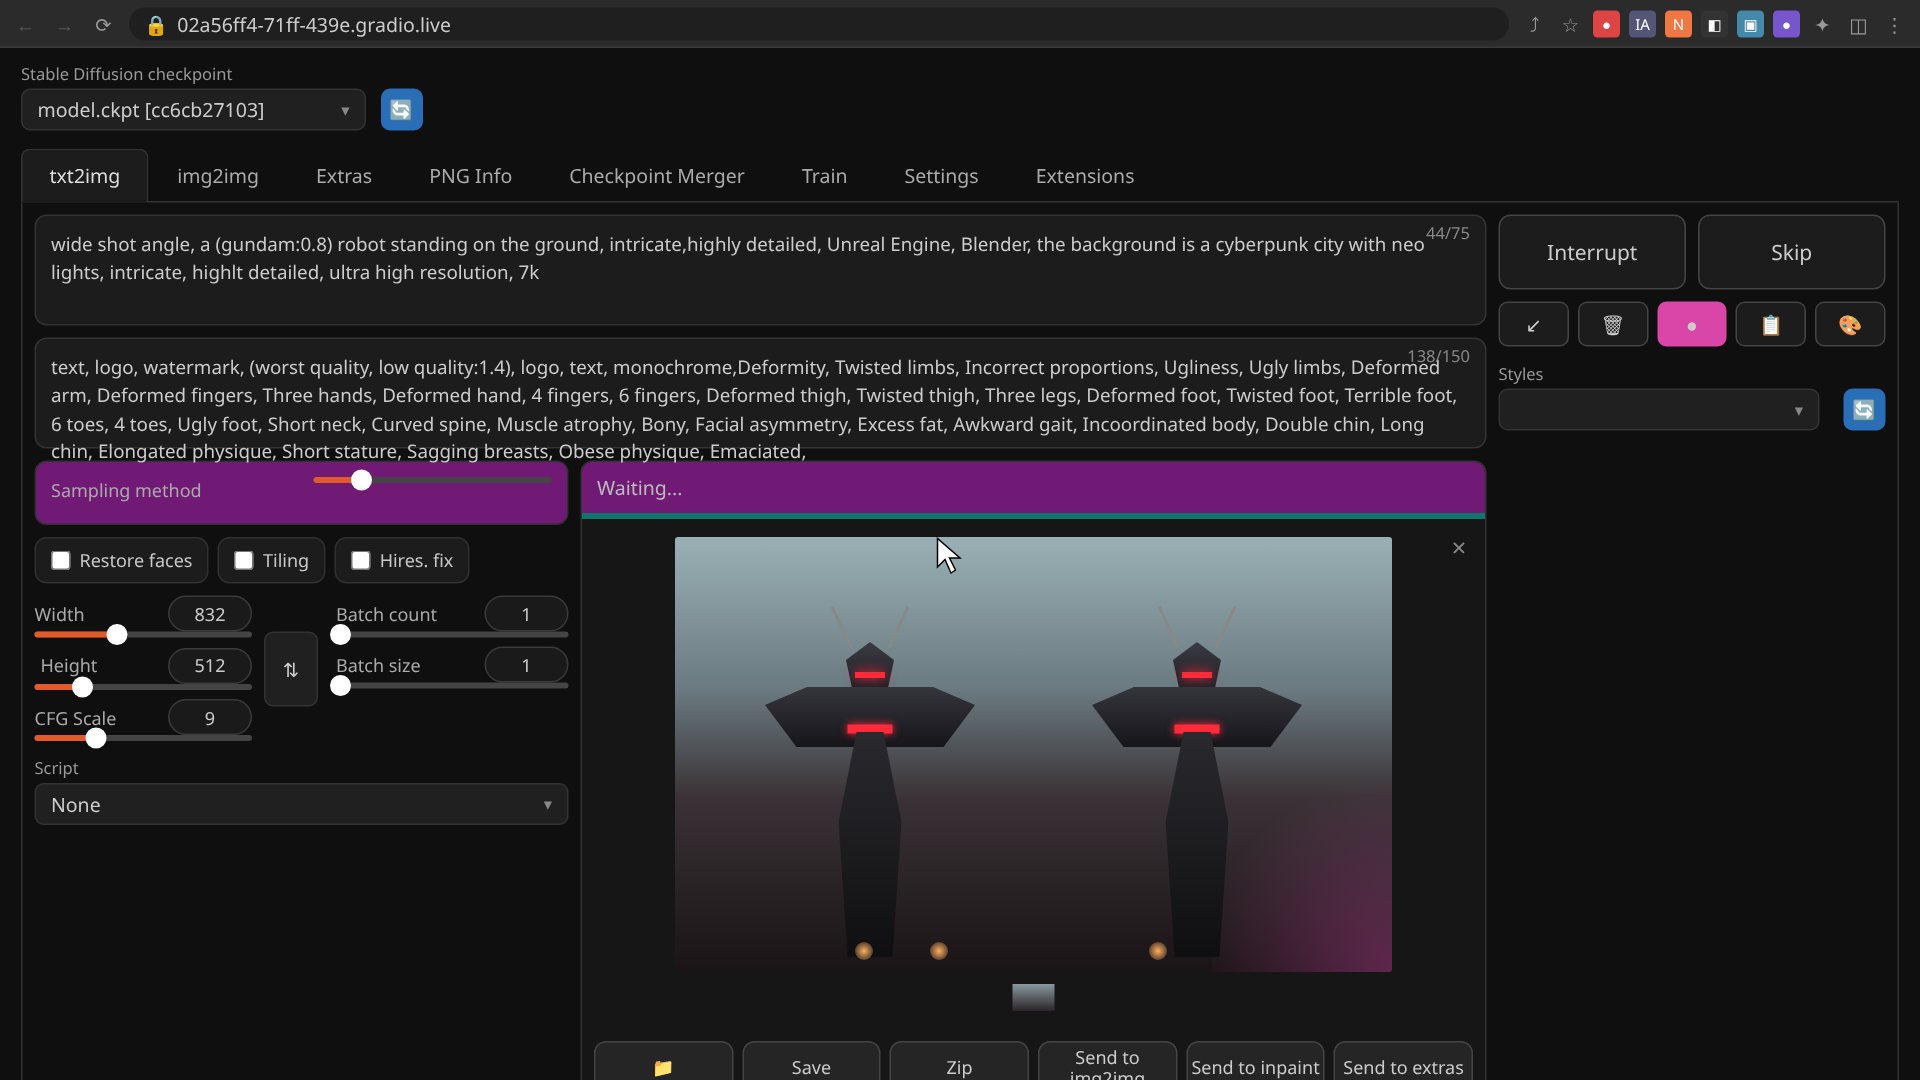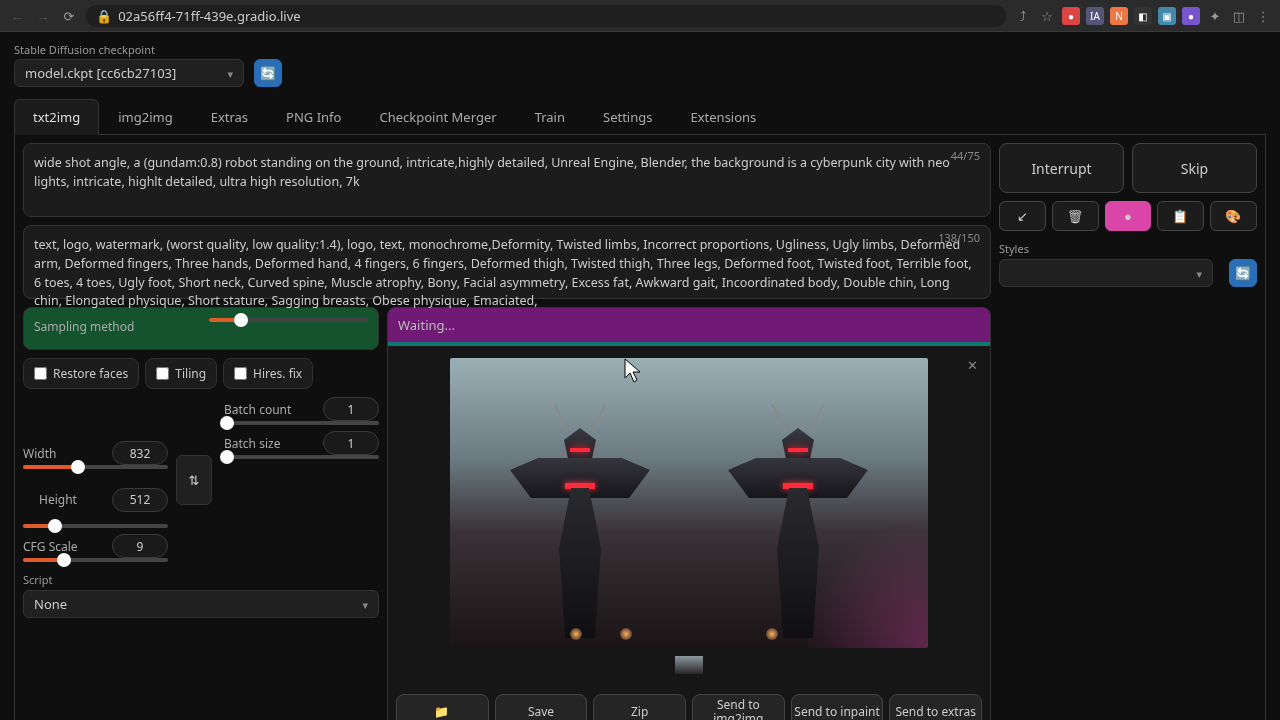--- a/index.html
+++ b/index.html
@@ -32,21 +32,21 @@
 
 .textarea { width: 100%; background: #1c1c1c; border: 1px solid #333; border-radius: 8px; padding: 10px; color: #ccc; font-size: 12.5px; line-height: 1.5; resize: none; position: relative; }
 .textarea.p1 { height: 74px; }
 .textarea.p2 { height: 74px; }
 .token-count { position: absolute; top: 4px; right: 10px; font-size: 11px; color: #888; }
 
 .params { display: flex; gap: 8px; }
 .preview-col { flex: 0 0 604px; border: 1px solid #333; border-radius: 8px; background: #161616; display: flex; flex-direction: column; }
 .controls { flex: 1; display: flex; flex-direction: column; gap: 8px; }
 
-.panel { background: #14532d; border: 1px solid #303030; border-radius: 8px; padding: 10px; }
+.panel { background: #701a75; border: 1px solid #303030; border-radius: 8px; padding: 10px; }
 .field-label { font-size: 12px; color: #aaa; margin-bottom: 4px; }
 .slider-row { display: flex; align-items: center; gap: 10px; }
 .slider { flex: 1; height: 4px; background: #444; border-radius: 2px; position: relative; cursor: pointer; }
 .slider-fill { position: absolute; height: 100%; background: #e05a2a; border-radius: 2px; }
 .slider-thumb { position: absolute; width: 14px; height: 14px; border-radius: 50%; background: #fff; top: 50%; transform: translate(-50%, -50%); }
 .num-box { width: 56px; height: 24px; border: 1px solid #3a3a3a; border-radius: 12px; background: #1a1a1a; display: flex; align-items: center; justify-content: center; font-size: 12px; color: #ccc; }
 
 .checks { display: flex; gap: 6px; }
 .check { display: flex; align-items: center; gap: 6px; padding: 6px 10px; background: #1c1c1c; border: 1px solid #303030; border-radius: 8px; font-size: 12px; }
 .check input { width: 13px; height: 13px; }
@@ -182,32 +182,32 @@
             </label>
             <label class="check">
               <input type="checkbox" style="">
                 <span>Hires. fix</span>
             </label>
           </div>
 
           <div class="sliders-section">
             <div class="left-sliders">
               <div>
-                <div class="slider-row" style="justify-content:space-between;margin-top:44px;">
+                <div class="slider-row" style="justify-content:space-between;">
                   <span class="field-label" style="margin:0">Width</span>
                   <span class="num-box">832</span>
                 </div>
                 <div class="slider">
                   <div class="slider-fill" style="width:38%"></div>
                     <div class="slider-thumb" style="left:38%"></div>
                 </div>
               </div>
               <div>
                 <div class="slider-row" style="justify-content:space-between;">
-                  <span class="field-label" style="margin:16px">Height</span>
+                  <span class="field-label" style="margin:4px">Height</span>
                   <span class="num-box">512</span>
                 </div>
                 <div class="slider">
                   <div class="slider-fill" style="width:22%"></div>
                     <div class="slider-thumb" style="left:22%"></div>
                 </div>
               </div>
               <div>
                 <div class="slider-row" style="justify-content:space-between;">
                   <span class="field-label" style="margin:0">CFG Scale</span>

